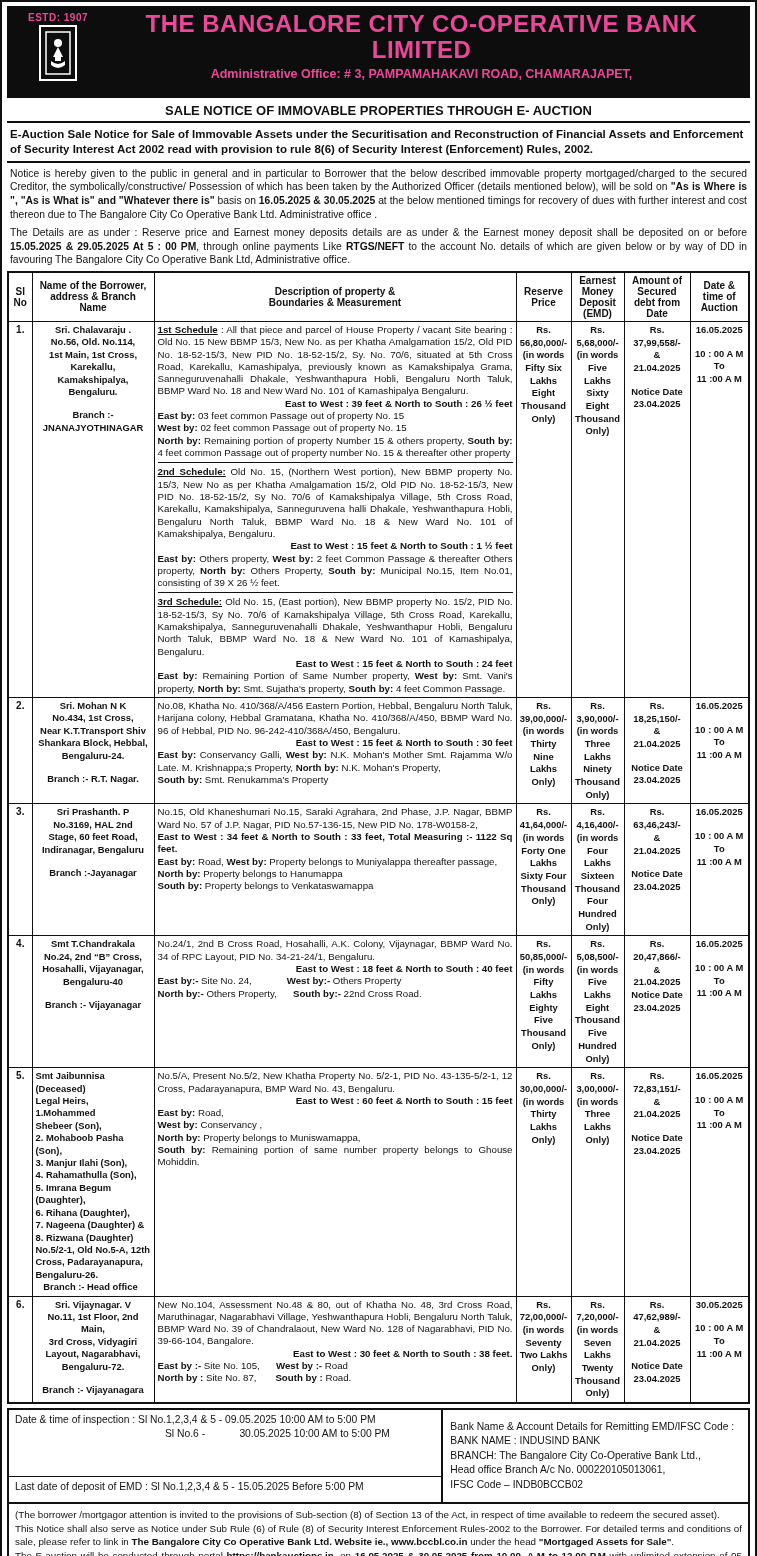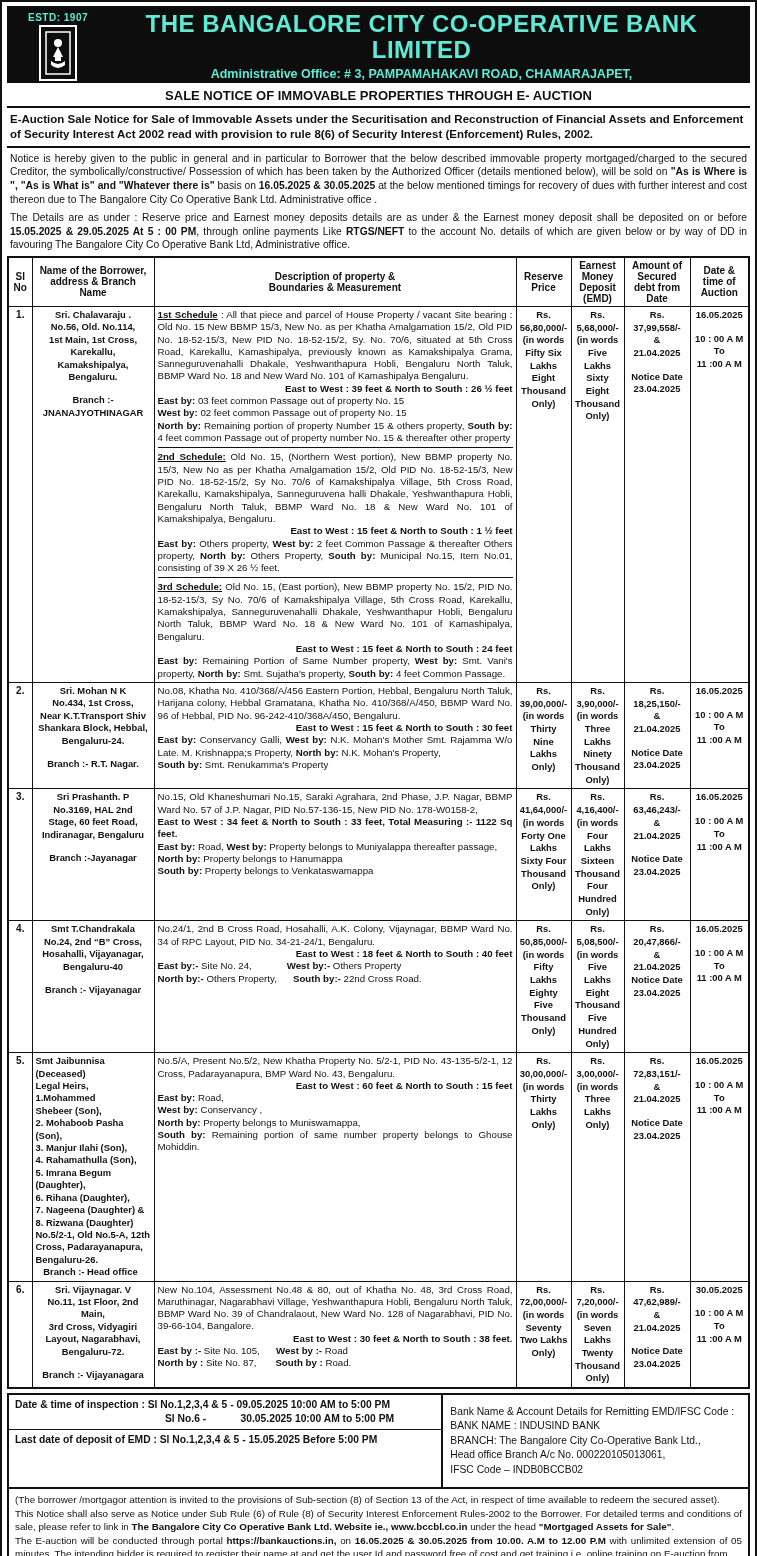--- a/index.html
+++ b/index.html
@@ -2,21 +2,21 @@
 <html><head>
 <meta charset="utf-8">
 <style>
   html,body{margin:0;padding:0;background:#e8e8e8;}
   .page{
     width:757px; box-sizing:border-box; background:#fff; color:#111;
     font-family:"Liberation Sans", sans-serif; border:2px solid #111;
     padding:4px 5px; margin:0 auto;
   }
   
-  .masthead{background:#0d0d0d; color:#5eead4; display:flex; padding:4px 8px 2px 8px; align-items:stretch;}
+  .masthead{background:#0d0d0d; color:#ec4899; display:flex; padding:4px 8px 17px 8px; align-items:stretch;}
   .logo-block{width:86px; display:flex; flex-direction:column; align-items:center; padding-top:2px;}
   .estd{font-size:10px; font-weight:bold; letter-spacing:.5px; margin-bottom:2px;}
   .emblem{width:34px; height:52px; border:2px solid #fff; display:flex; align-items:center; justify-content:center; background:#0d0d0d;}
   .mast-text{flex:1; text-align:center;}
   .bank-name{font-size:24px; font-weight:bold; letter-spacing:.5px; line-height:1.1; margin-top:1px;}
   .addr{font-size:12.5px; font-weight:bold; margin-top:3px;}
   
   .sale-title{
     text-align:center; font-weight:bold; font-size:13px; padding:3px 0;
     border-bottom:2px solid #111; margin-top:2px;
@@ -36,22 +36,22 @@
   td.borrower.left{text-align:left;}
   td.desc{font-size:9.7px; line-height:1.27; padding:2px 4px;}
   td.desc .block + .block{border-top:1px solid #111; margin-top:3px; padding-top:3px;}
   td.desc .p{text-align:justify;}
   td.desc .p.c{text-align:right;}
   td.money, td.when{font-weight:bold; font-size:9.4px; text-align:center; line-height:1.35; padding-top:4px;}
   .blank{height:11px;}
   
   .bottom{display:flex; border:2px solid #111; margin-top:4px;}
   .bottom-left{width:58.5%; border-right:2px solid #111;}
-  .b-box{padding:3px 6px; font-size:10.3px; font-weight:bold; line-height:1.35;}
-  .b-box + .b-box{border-top:1.5px solid #111;}
+  .b-box{padding:3px 6px; font-size:10.3px; font-weight:normal; line-height:1.35;}
+  .b-box + .b-box{border-top:1.5px solid #111;margin-top:32px;}
   .b-line2{padding-left:150px; white-space:pre-wrap;}
   .b-line1{white-space:pre-wrap;}
   .bank-box{flex:1; padding:10px 7px; font-size:10.3px; font-weight:normal; line-height:1.4;}
   
   .terms{border:2px solid #111; border-top:none; padding:4px 6px; font-size:9.8px; line-height:1.38; }
   .terms .t{text-align:justify;}
   b{font-weight:bold;}
 </style>
 </head>
 <body>

